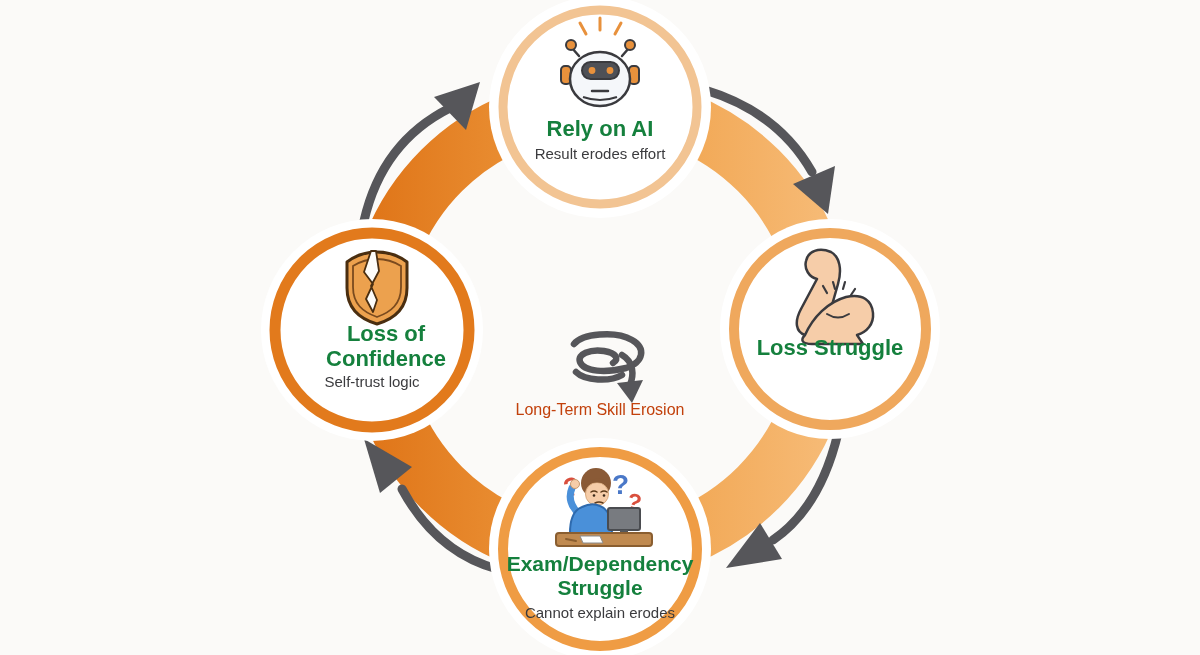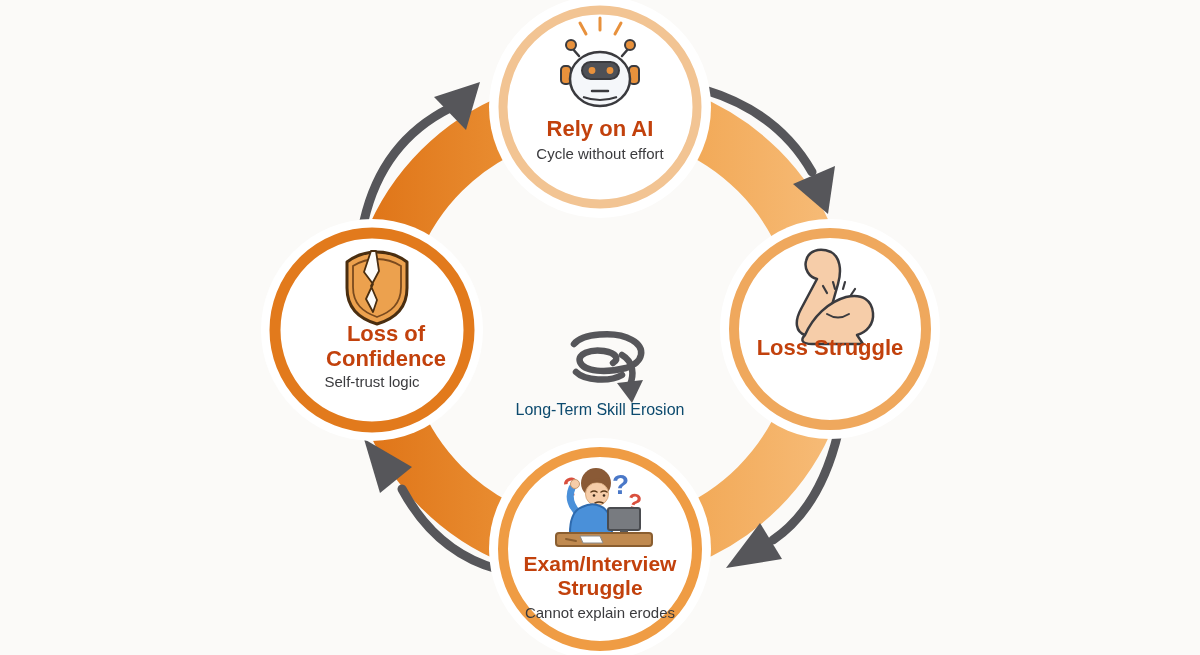--- a/index.html
+++ b/index.html
@@ -5,24 +5,24 @@
   html,body{margin:0;padding:0;}
   body{
     width:1200px;height:655px;overflow:hidden;
     background:#FBFAF8;
     font-family:"Liberation Sans", sans-serif;
     position:relative;
   }
   .stage{position:absolute;inset:0;width:1200px;height:655px;}
   .stage svg{position:absolute;left:0;top:0;}
   .txt{position:absolute;text-align:center;transform:translateX(-50%);white-space:pre-line;}
-  .node-title{font-weight:bold;color:#c2410c;font-size:22px;line-height:25px;}
+  .node-title{font-weight:bold;color:#15803d;font-size:22px;line-height:25px;}
   .node-sub{color:#3B3B3E;font-size:15px;line-height:19px;}
   .center-title{font-weight:bold;color:#E4532B;font-size:28px;line-height:33px;letter-spacing:.2px;}
-  .center-caption{color:#0c4a6e;font-size:16px;font-weight:500;}
+  .center-caption{color:#c2410c;font-size:16px;font-weight:500;}
 </style>
 </head>
 <body>
 
 <div class="stage">
 
   <svg width="1200" height="655" viewBox="0 0 1200 655">
     <defs>
       <linearGradient id="ringGrad" x1="346" y1="330" x2="854" y2="330" gradientUnits="userSpaceOnUse">
         <stop offset="0" stop-color="#DE7114"></stop>
@@ -138,23 +138,23 @@
                C 606 373 584 372 580 362 C 577 354 590 349 604 351 C 616 353 620 359 613 363" fill="none" stroke="#56565A" stroke-width="6.5" stroke-linecap="round"></path>
       <path d="M 576 372 C 585 381 610 382 622 375" fill="none" stroke="#56565A" stroke-width="6.5" stroke-linecap="round"></path>
       <path d="M 622 355 C 634 362 634 375 630 385" fill="none" stroke="#56565A" stroke-width="6.5" stroke-linecap="round"></path>
       <polygon points="617,383 643,380 632,403" fill="#56565A"></polygon>
     </g>
   </svg>
 
   <div class="txt center-caption" style="left:600px;top:401px;width:300px;">Long-Term Skill Erosion</div>
 
   <div class="txt node-title" style="left:600px;top:116px;width:200px;">Rely on AI</div>
-  <div class="txt node-sub" style="left:600px;top:144px;width:200px;">Cycle without effort</div>
+  <div class="txt node-sub" style="left:600px;top:144px;width:200px;">Result erodes effort</div>
 
   <div class="txt node-title" style="left:830px;top:335px;width:200px;">Loss Struggle</div>
 
-  <div class="txt node-title" style="left:600px;top:552px;width:190px;font-size:21px;line-height:24px;">Exam/Interview Struggle</div>
+  <div class="txt node-title" style="left:600px;top:552px;width:190px;font-size:21px;line-height:24px;">Exam/Dependency Struggle</div>
   <div class="txt node-sub" style="left:600px;top:603px;width:200px;">Cannot explain erodes</div>
 
   <div class="txt node-title" style="left:386px;top:321px;width:160px;">Loss of Confidence</div>
   <div class="txt node-sub" style="left:372px;top:372px;width:200px;">Self-trust logic</div>
 
 </div>
 
 </body></html>

